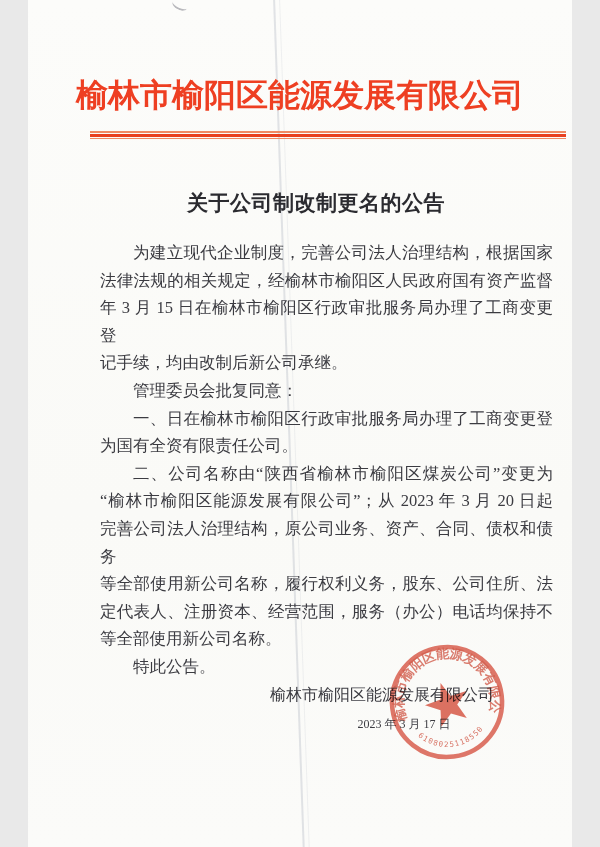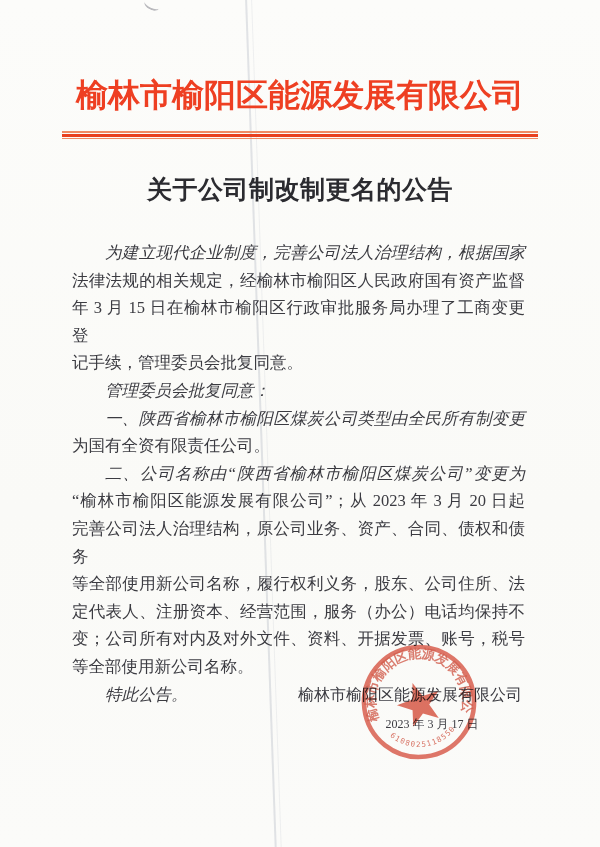--- a/index.html
+++ b/index.html
@@ -1,18 +1,18 @@
 <!DOCTYPE html>
 <html><head>
 <meta charset="utf-8">
 <style>
   html,body { margin:0; padding:0; background:#e9e9e9; }
   .page {
     position:relative;
-    width:600px; height:847px;
+    width:544px; height:847px;
     margin:0 auto;
     background:linear-gradient(180deg,#fcfcfa 0%, #fafaf7 60%, #fbfbf9 100%);
     overflow:hidden;
     font-family:"Liberation Serif","DejaVu Serif",serif;
   }
   
   .fold {
     position:absolute; left:245px; top:-3px; width:1.5px; height:858px;
     background:rgba(175,180,192,.35);
     transform-origin:top left; transform:rotate(-2deg);
@@ -34,34 +34,34 @@
     text-align:center;
     font-size:32px; font-weight:bold;
     color:#ee3f22;
     letter-spacing:0px;
     font-family:"Liberation Serif","DejaVu Serif",serif;
   }
   .rule { position:absolute; top:131px; left:62px; width:476px; }
   .rule .thin  { height:1.5px; background:#f08a63; }
   .rule .thick { height:3px;   background:#e8401f; margin:1px 0; }
   .doc-title {
-    position:absolute; top:173px; left:0; width:100%; margin:0;
+    position:absolute; top:173px; left:0; width:100%; margin:16px;
     text-align:center;
-    font-size:25px; font-weight:600;
+    font-size:21px; font-weight:600;
     color:#2b2b30; letter-spacing:0.5px;
     font-family:"Liberation Sans","DejaVu Sans",sans-serif;
   }
   .body-block {
     position:absolute; top:239px; left:72px; width:453px;
     font-size:16.5px; line-height:27.6px;
     color:#3b3b41;
   }
   .line { text-align:justify; }
   .line.full { text-align-last:justify; }
-  .line.indent { text-indent:33px;font-style:italic; }
+  .line.indent { text-indent:33px; }
   .sig-company {
     position:absolute; top:685px; right:78px;
     font-size:16px; color:#3b3b41; letter-spacing:0px;
   }
   .sig-date {
     position:absolute; top:716px; right:88px; width:160px;
     text-align:center; font-size:12px; color:#3b3b41;
   }
   .seal {
     position:absolute; left:344px; top:627px; width:150px; height:150px;
@@ -92,30 +92,29 @@
     <div class="thick"></div>
     <div class="thin"></div>
   </div>
 
   <h2 class="doc-title">关于公司制改制更名的公告</h2>
 
   <div class="body-block">
     <div class="line indent full">为建立现代企业制度，完善公司法人治理结构，根据国家</div>
     <div class="line full">法律法规的相关规定，经榆林市榆阳区人民政府国有资产监督</div>
     <div class="line full">年 3 月 15 日在榆林市榆阳区行政审批服务局办理了工商变更登</div>
-    <div class="line">记手续，管理委员会批复同意。</div>
+    <div class="line">记手续，均由改制后新公司承继。</div>
     <div class="line indent">管理委员会批复同意：</div>
-    <div class="line indent full">一、陕西省榆林市榆阳区煤炭公司类型由全民所有制变更</div>
+    <div class="line indent full">一、日在榆林市榆阳区行政审批服务局办理了工商变更登</div>
     <div class="line">为国有全资有限责任公司。</div>
     <div class="line indent full">二、公司名称由“陕西省榆林市榆阳区煤炭公司”变更为</div>
     <div class="line full">“榆林市榆阳区能源发展有限公司”；从 2023 年 3 月 20 日起</div>
     <div class="line full">完善公司法人治理结构，原公司业务、资产、合同、债权和债务</div>
     <div class="line full">等全部使用新公司名称，履行权利义务，股东、公司住所、法</div>
     <div class="line full">定代表人、注册资本、经营范围，服务（办公）电话均保持不</div>
-    <div class="line full">变；公司所有对内及对外文件、资料、开据发票、账号，税号</div>
     <div class="line">等全部使用新公司名称。</div>
     <div class="line indent">特此公告。</div>
   </div>
 
   <div class="sig-company">榆林市榆阳区能源发展有限公司</div>
   <div class="sig-date">2023 年 3 月 17 日</div>
 
   <svg class="seal" viewBox="-75 -75 150 150" xmlns="http://www.w3.org/2000/svg">
     <defs>
       <path id="sealArcTop" d="M -41.35 15.05 A 44 44 0 1 1 41.35 15.05" fill="none"></path>

